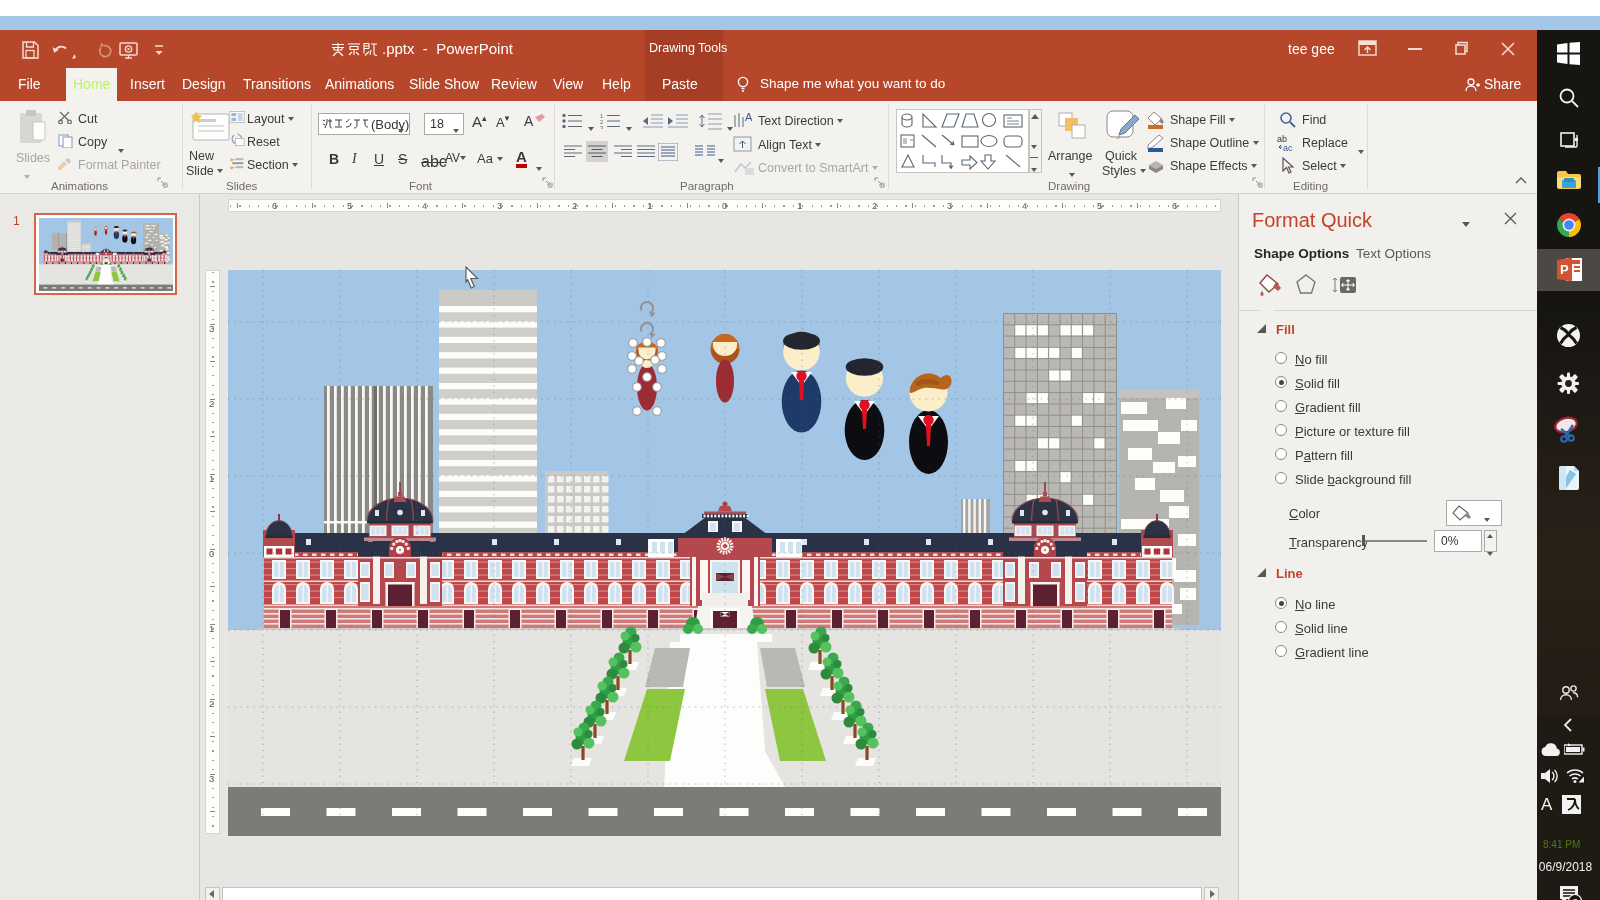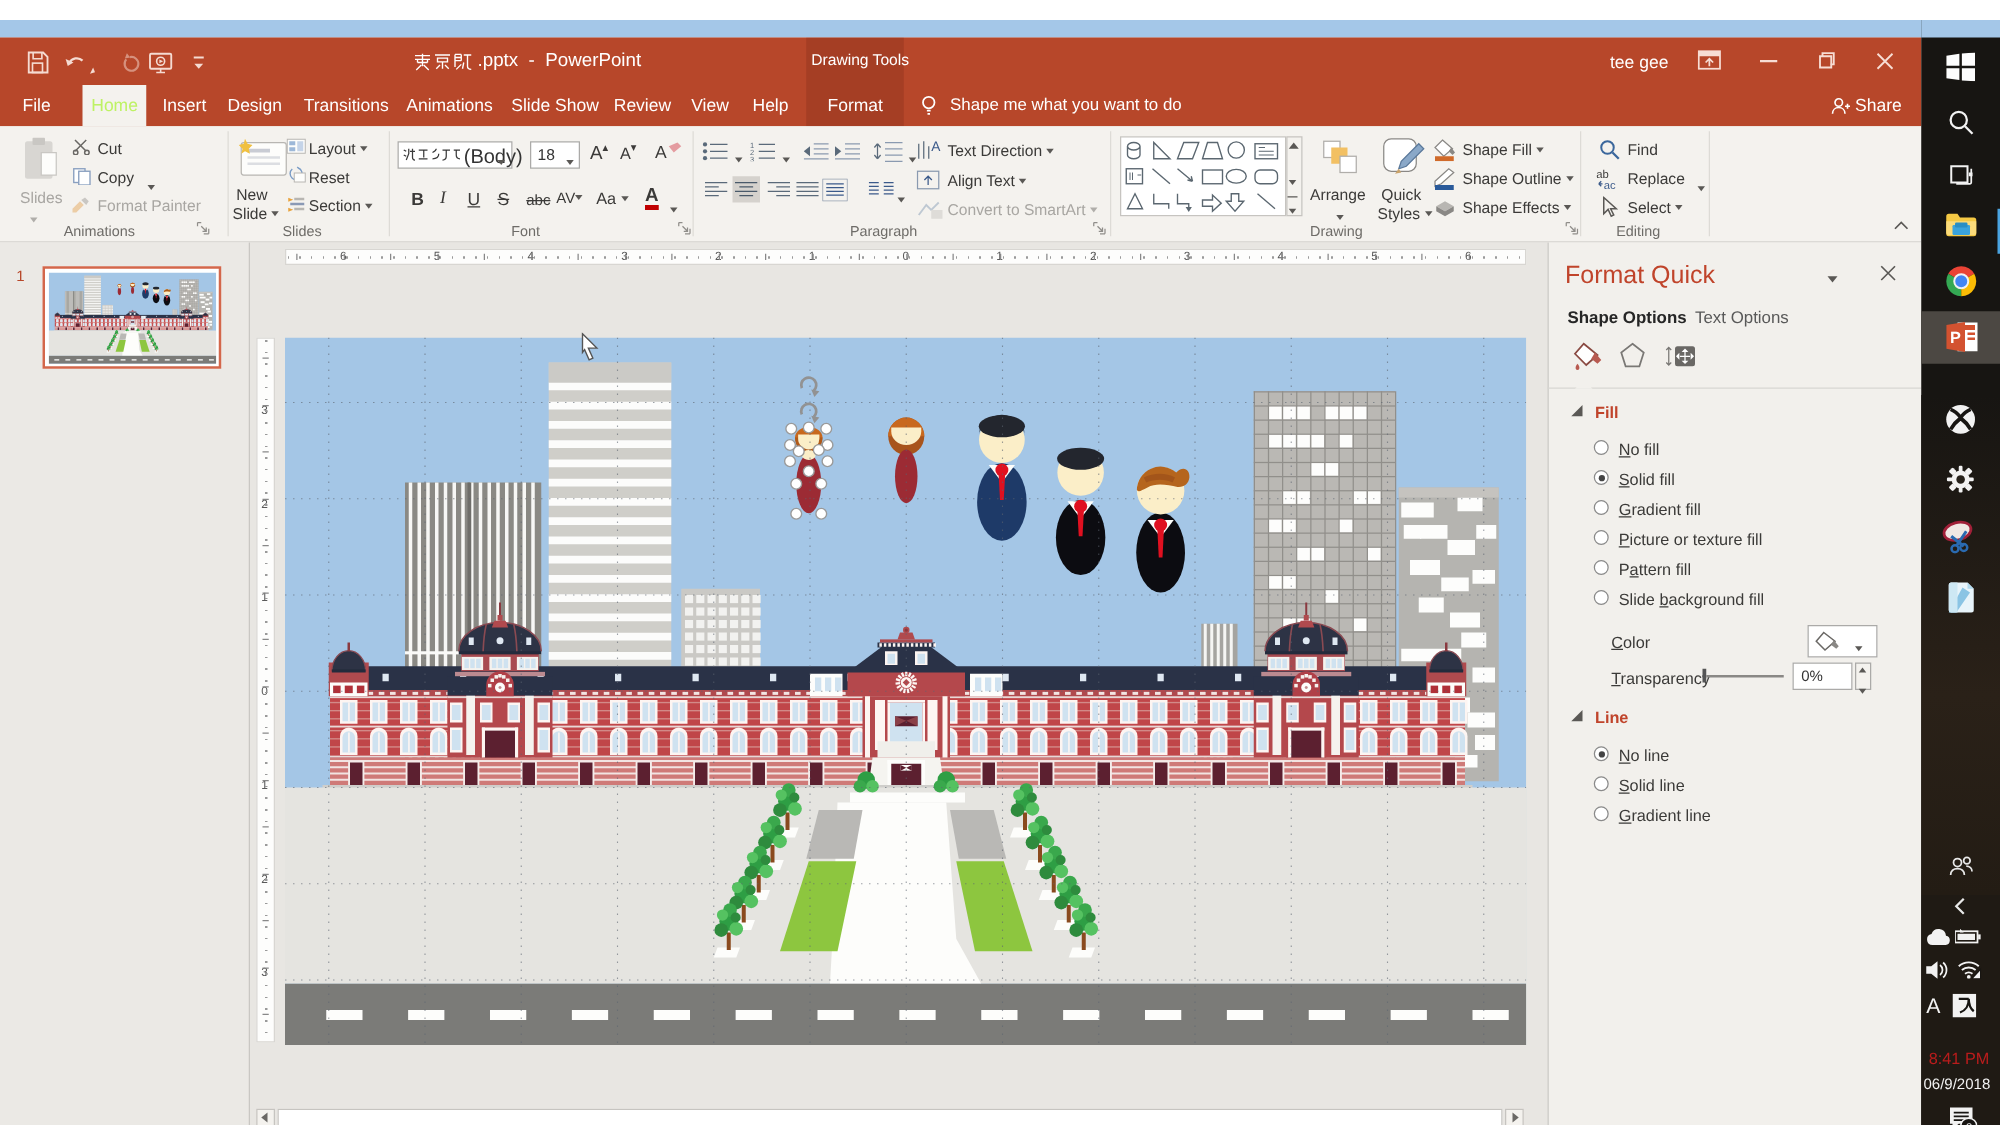--- a/index.html
+++ b/index.html
@@ -68,21 +68,21 @@
   <div class="a wtx" style="left:18px;top:8px">File</div>
   <div class="a" style="left:73px;top:8px;color:#bef264;font-size:14px">Home</div>
   <div class="a wtx" style="left:130px;top:8px">Insert</div>
   <div class="a wtx" style="left:182px;top:8px">Design</div>
   <div class="a wtx" style="left:243px;top:8px">Transitions</div>
   <div class="a wtx" style="left:325px;top:8px">Animations</div>
   <div class="a wtx" style="left:409px;top:8px">Slide Show</div>
   <div class="a wtx" style="left:491px;top:8px">Review</div>
   <div class="a wtx" style="left:553px;top:8px">View</div>
   <div class="a wtx" style="left:602px;top:8px">Help</div>
-  <div class="a wtx" style="left:662px;top:8px">Format</div>
+  <div class="a wtx" style="left:662px;top:8px">Paste</div>
   <svg class="a" style="left:735px;top:7px" width="16" height="19" viewBox="0 0 16 19">
         <g fill="none" stroke="#fff" stroke-width="1.4">
           <circle cx="8" cy="7" r="4.6"></circle>
           <path d="M6.5 13.5h3M7 16h2"></path>
         </g>
       </svg>
   <div class="a wtx" style="left:760px;top:8px;font-size:13.5px">Shape me what you want to do</div>
   <svg class="a" style="left:1464px;top:8px" width="18" height="18" viewBox="0 0 18 18">
         <g fill="none" stroke="#fff" stroke-width="1.3">
           <circle cx="7" cy="6" r="3"></circle>
@@ -170,35 +170,35 @@
 <div class="a" style="left:318px;top:12px;width:92px;height:22px;background:#fff;border:1px solid #abaaa8"></div>
 <svg class="a" style="left:322px;top:17px" width="46" height="11" viewBox="0 0 46 11">
         <g stroke="#3a3a3a" stroke-width="1" fill="none">
 <path d="M1 2l2 1M1 6l2 1M5 1v4l-2 5M6 3h4M8 1v7c0 1.5 1 2 2 2"></path>
 <path d="M13 2h7M17 2v6M13 9h7"></path>
           <path d="M24 4c2-1 3-2 3-3M24 9c3 0 5-1 5-4"></path>
 <path d="M32 2h6M35 2v5c0 2-1 3-3 3"></path>
           <path d="M41 2h5M43 2v4c0 2 1 3 3 3"></path>
 </g>
       </svg>
-<div class="a" style="left:371px;top:16px;font-size:16px;color:#333">(Body)</div>
+<div class="a" style="left:371px;top:16px;font-size:13px;color:#333">(Body)</div>
 <div class="a" style="left:398px;top:20px"><span class="carr"></span></div>
 <div class="a" style="left:424px;top:12px;width:40px;height:22px;background:#fff;border:1px solid #abaaa8;font-size:12.5px;color:#333;padding:3px 5px">18</div>
 <div class="a" style="left:453px;top:20px"><span class="carr"></span></div>
 <div class="rtx" style="left:472px;top:12px;font-size:15px;color:#3b3a38">A<span style="font-size:9px;vertical-align:6px">▴</span></div>
 <div class="rtx" style="left:496px;top:12px;font-size:13px;color:#3b3a38">A<span style="font-size:9px;vertical-align:6px">▾</span></div>
 <svg class="a" style="left:524px;top:12px" width="22" height="18" viewBox="0 0 22 18">
         <text x="0" y="13" font-size="14" fill="#3b3a38" font-family="Liberation Sans">A</text>
         <path d="M11 4l7-3 3 3-6 5z" fill="#e49ca0"></path>
       </svg>
 <div class="rtx" style="left:329px;top:50px;font-weight:bold;font-size:14px">B</div>
 <div class="rtx" style="left:352px;top:50px;font-style:italic;font-size:14px;font-family:'Liberation Serif',serif">I</div>
 <div class="rtx" style="left:374px;top:50px;text-decoration:underline;font-size:14px">U</div>
 <div class="rtx" style="left:398px;top:50px;font-size:14px;text-decoration:line-through">S</div>
-<div class="rtx" style="left:421px;top:52px;font-size:12px;text-decoration:line-through">abc</div>
+<div class="rtx" style="left:421px;top:52px;font-size:16px;text-decoration:line-through">abc</div>
 <div class="rtx" style="left:445px;top:50px;font-size:12px">AV<span class="carr"></span></div>
 <div class="rtx" style="left:477px;top:50px;font-size:13px">Aa <span class="carr"></span></div>
 <div class="rtx" style="left:516px;top:48px;font-size:15px;font-weight:bold;color:#3b3a38;border-bottom:4px solid #c00000;line-height:15px">A</div>
 <div class="a" style="left:536px;top:58px"><span class="carr"></span></div>
 <div class="glabel" style="left:409px">Font</div>
 <svg class="dl" style="left:542px" viewBox="0 0 11 11">
         <path d="M1 1v3M1 1h3M10 10H6M10 10V6M4 4l4 4M8 5v3h-3" stroke="#908e8a" fill="none"></path>
       </svg>
 <div class="gsep" style="left:554px"></div>
 
@@ -1691,21 +1691,21 @@
       <path d="M12 15l8-9v9z" fill="#171512"></path>
       <path d="M13.5 14.5L19 8.5v6z" fill="#f2f2f2"></path>
     </svg>
 
 <div class="a" style="left:1541px;top:779px;color:#f2f2f2;font-size:17px">A</div>
 <svg class="a" style="left:1562px;top:779px" width="19" height="19" viewBox="0 0 19 19">
       <rect width="19" height="19" fill="#f2f2f2"></rect>
       <path d="M13 4c0 6-2 9-7 11m7-11H5m8 0c0 4 1.5 8 4 10" stroke="#171512" stroke-width="1.8" fill="none"></path>
     </svg>
 
-<div class="a" style="left:1543px;top:823px;color:#b91c1c;font-size:13px">8:41 PM</div>
+<div class="a" style="left:1543px;top:823px;color:#4d7c0f;font-size:10px">8:41 PM</div>
 <div class="a" style="left:1534px;top:844px;color:#f2f2f2;font-size:12px;width:63px;text-align:center">06/9/2018</div>
 
 <svg class="a" style="left:1558px;top:868px" width="24" height="24" viewBox="0 0 24 24">
       <path d="M2 2h18v13H9l-5 4v-4H2z" fill="#f2f2f2"></path>
       <path d="M5 6h12M5 9h12M5 12h8" stroke="#171512" stroke-width="1.4"></path>
       <circle cx="17" cy="17" r="6.5" fill="#171512" stroke="#f2f2f2" stroke-width="1.2"></circle>
       <text x="14.8" y="21" font-size="9" fill="#f2f2f2" font-family="Liberation Sans">3</text>
     </svg>
 </div>
 </body></html>

